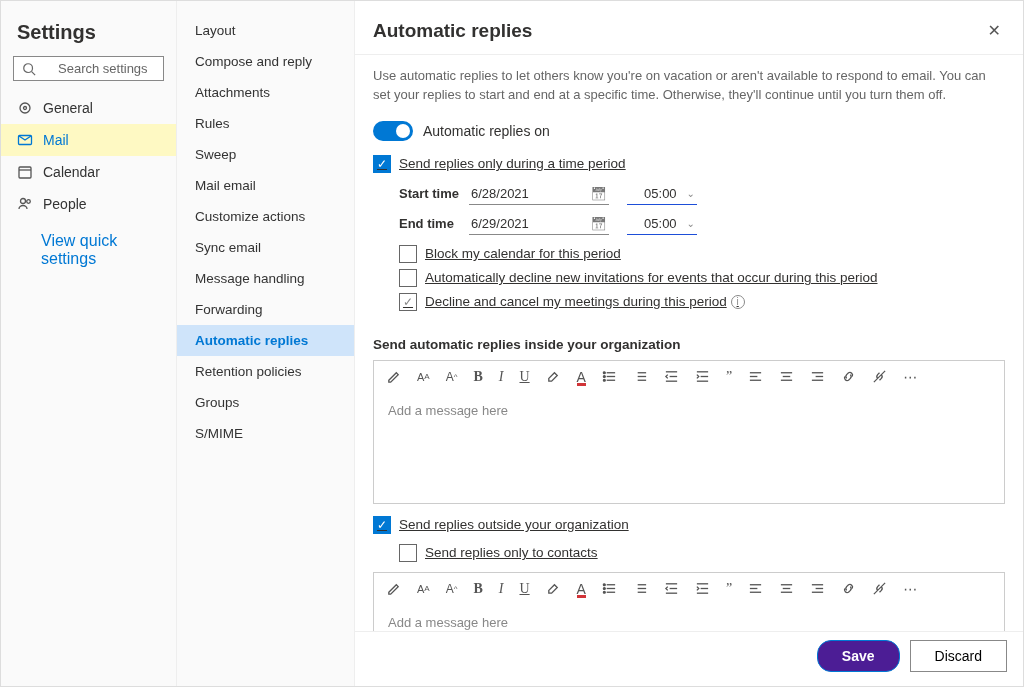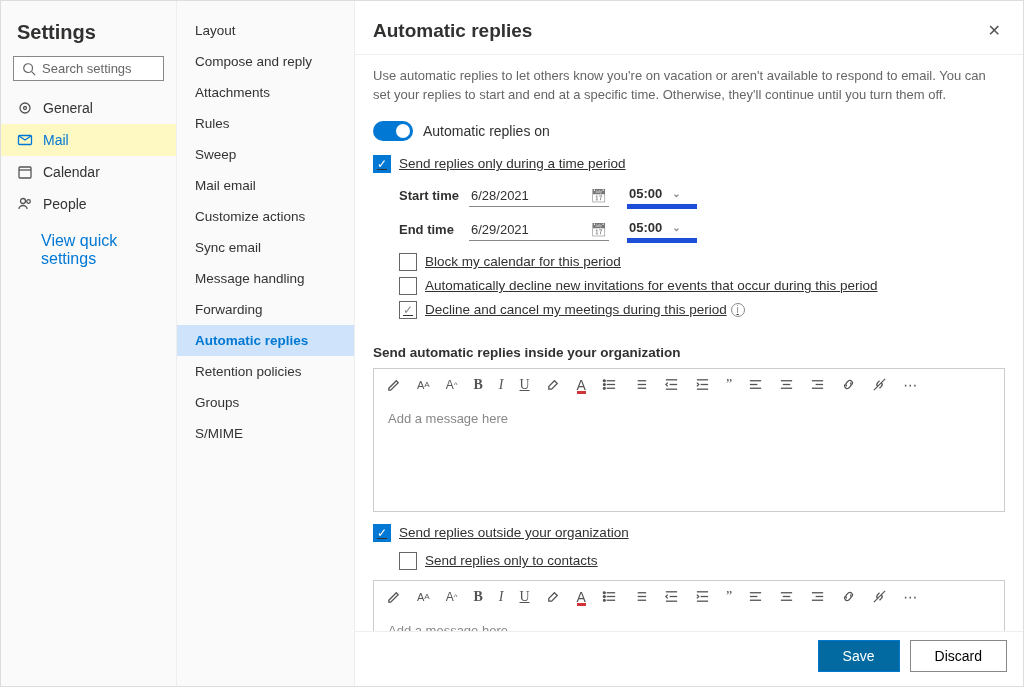--- a/index.html
+++ b/index.html
@@ -3,21 +3,21 @@
 <meta charset="utf-8">
 <style>
 * { box-sizing: border-box; margin: 0; padding: 0; }
 body { font-family: "Segoe UI", Arial, sans-serif; font-size: 14px; color: #323130; width: 1024px; height: 687px; overflow: hidden; background: #fff; border: 1px solid #ddd; }
 .app { display: flex; height: 100%; }
 
 
 .left-col { width: 176px; background: #fafafa; border-right: 1px solid #eee; padding-top: 14px; }
 .settings-title { font-size: 20px; font-weight: 600; padding: 6px 16px 12px; }
 .search-wrap { margin: 0 12px 8px; }
-.search { display: flex; align-items: center; border: 1px solid #888; padding: 4px 8px; background: #fff; font-size: 13px; color: #666; }
+.search { display: flex; align-items: center; border: 1px solid #888; padding: 4px 8px; background: #fff; font-size: 13px; color: #666; gap: 16px; }
 .search svg { width: 14px; height: 14px; margin-right: 6px; fill: #666; }
 .nav { margin-top: 11px; }
 .nav-item { display: flex; align-items: center; padding: 8px 16px; cursor: pointer; color: #333; }
 .nav-item svg { width: 16px; height: 16px; margin-right: 10px; fill: none; stroke: #555; stroke-width: 1.3; }
 .nav-item.active { background: #fef9c3; color: #0078d4; font-weight: 400; }
 .nav-item.active svg { stroke: #0078d4; }
 .quick-link { padding: 12px 24px 12px 40px; color: #0078d4; font-size: 16px; cursor: pointer; }
 
 
 .mid-col { width: 178px; background: #fafafa; border-right: 1px solid #eee; padding-top: 14px; }
@@ -41,42 +41,42 @@
 .chk.checked { background: #0078d4; border-color: #0078d4; }
 .chk.checked::after { content: "✓"; color: #fff; font-size: 12px; line-height: 1; }
 .chk.gray-checked::after { content: "✓"; color: #888; font-size: 12px; line-height: 1; }
 .info-icon { display: inline-block; width: 14px; height: 14px; border: 1px solid #888; border-radius: 50%; font-size: 10px; text-align: center; line-height: 12px; color: #888; margin-left: 4px; }
 
 .time-grid { margin: 6px 0 10px 26px; }
 .time-row { display: flex; align-items: center; margin-bottom: 8px; }
 .time-lbl { width: 70px; font-weight: 600; font-size: 13px; }
 .date-in { width: 140px; border: none; border-bottom: 1px solid #888; padding: 3px 2px; font-size: 13px; display: flex; align-items: center; justify-content: space-between; }
 .date-in .cal { color: #777; font-size: 13px; }
-.tm-in { width: 70px; border: none; border-bottom: 5px solid #1d4ed8; padding: 3px 2px; margin-left: 18px; display: flex; align-items: center; justify-content: flex-start; font-size: 13px; font-weight: bold; }
+.tm-in { width: 70px; border: none; border-bottom: 1px solid #1d4ed8; padding: 3px 2px; margin-left: 18px; display: flex; align-items: center; justify-content: flex-end; font-size: 13px; }
 .chev { color: #888; font-size: 10px; margin-left: 10px; }
 
 .sub-checks { margin: 6px 0 14px 26px; }
 .sub-checks .check-row { margin-bottom: 6px; }
 
 .section-lbl { font-weight: 600; font-size: 13.5px; margin: 26px 0 8px; }
 
 .editor { border: 1px solid #ccc; margin-bottom: 12px; }
 .toolbar { display: flex; align-items: center; padding: 8px 12px; gap: 16px; color: #555; }
 .toolbar span { cursor: pointer; font-size: 14px; display: inline-flex; align-items: center; }
 .tb-bold { font-weight: 700; font-family: Georgia, serif; }
 .tb-italic { font-style: italic; font-family: Georgia, serif; }
 .tb-under { text-decoration: underline; font-family: Georgia, serif; }
 .tb-a-red { position: relative; }
 .tb-a-red::after { content:""; display:block; position:absolute; bottom:-1px; left:0; height:3px; width:100%; background:#d13438; }
 .ctext { flex:1; min-height: 110px; padding: 10px 14px; color: #888; font-size: 13px; }
 .ctext.short { min-height: 40px; }
 
 .footer { padding: 8px 16px 14px; display: flex; justify-content: flex-end; gap: 10px; border-top: 1px solid #eee; }
 .btn { padding: 7px 24px; font-size: 14px; cursor: pointer; border: 1px solid #888; background: #fff; }
-.btn.primary { background: #0369a1; border-color: #0078d4; color: #fff; font-weight: 400; }
+.btn.primary { background: #4c1d95; border-color: #0078d4; color: #fff; font-weight: 700; border-radius: 14px; }
 
 .tb-icon { width:15px; height:15px; fill:none; stroke:#555; stroke-width:1.4; }
 </style>
 </head>
 <body>
 
 <div class="app">
 
   <div class="left-col">
     <div class="settings-title">Settings</div>

